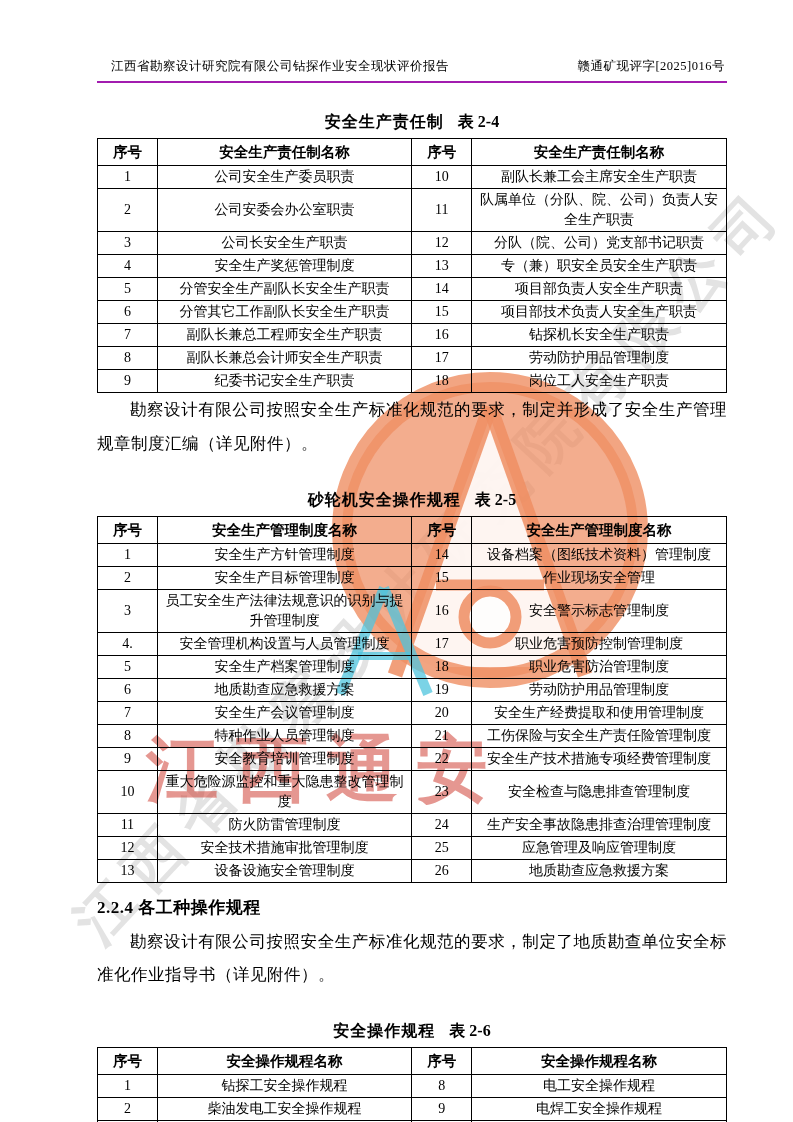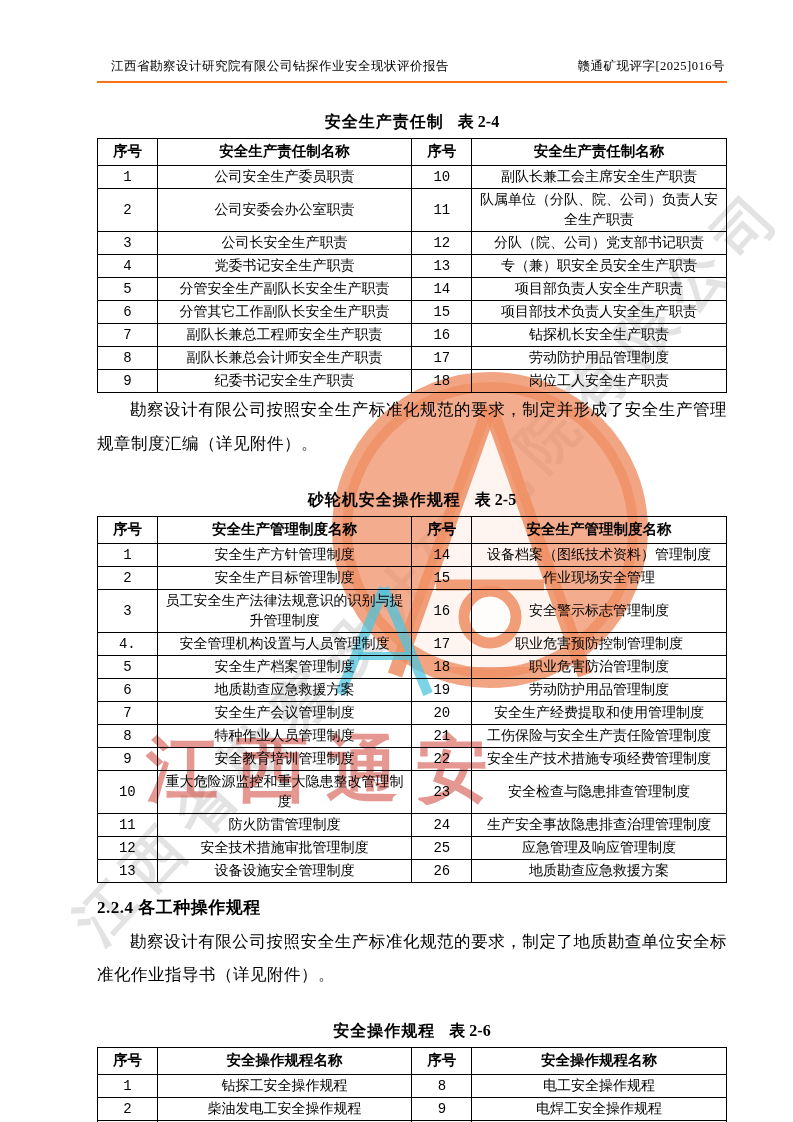--- a/index.html
+++ b/index.html
@@ -38,35 +38,34 @@
   
   .content{
     position:absolute;inset:0;z-index:1;
     padding:58px 66px 0 97px;
     box-sizing:border-box;
   }
   .doc-header{
     display:flex;justify-content:space-between;align-items:flex-end;
     font-size:12.5px;
     padding:0 2px 6px 14px;
-    border-bottom:2px solid #f97316;
+    border-bottom:2px solid #a21caf;
   }
   .doc-header .hdr-left{letter-spacing:.5px;}
   .doc-header .hdr-right{letter-spacing:.5px;}
 
   .tbl-title{
     text-align:center;font-weight:bold;font-size:16px;
     margin:29px 0 5px 0;letter-spacing:1px;
   }
   .tbl-title .tag{margin-left:14px;letter-spacing:0;}
 
   table.doc-table{
     width:100%;border-collapse:collapse;table-layout:fixed;
     font-size:14px;
-    font-family:Liberation Mono, monospace;
   }
   table.doc-table th,table.doc-table td{
     border:1.5px solid #000;
     text-align:center;vertical-align:middle;
     padding:1px 3px;line-height:20px;
     overflow:hidden;
   }
   table.doc-table th{font-weight:bold;font-size:14.5px;line-height:24px;}
   col.c-no{width:9.5%;}
   col.c-name{width:40.5%;}
@@ -147,21 +146,21 @@
             <td class="col-name">队属单位（分队、院、公司）负责人安全生产职责</td>
           </tr>
           <tr>
             <td class="col-no">3</td>
             <td class="col-name">公司长安全生产职责</td>
             <td class="col-no">12</td>
             <td class="col-name">分队（院、公司）党支部书记职责</td>
           </tr>
           <tr>
             <td class="col-no">4</td>
-            <td class="col-name">党委书记安全生产职责</td>
+            <td class="col-name">安全生产奖惩管理制度</td>
             <td class="col-no">13</td>
             <td class="col-name">专（兼）职安全员安全生产职责</td>
           </tr>
           <tr>
             <td class="col-no">5</td>
             <td class="col-name">分管安全生产副队长安全生产职责</td>
             <td class="col-no">14</td>
             <td class="col-name">项目部负责人安全生产职责</td>
           </tr>
           <tr>

